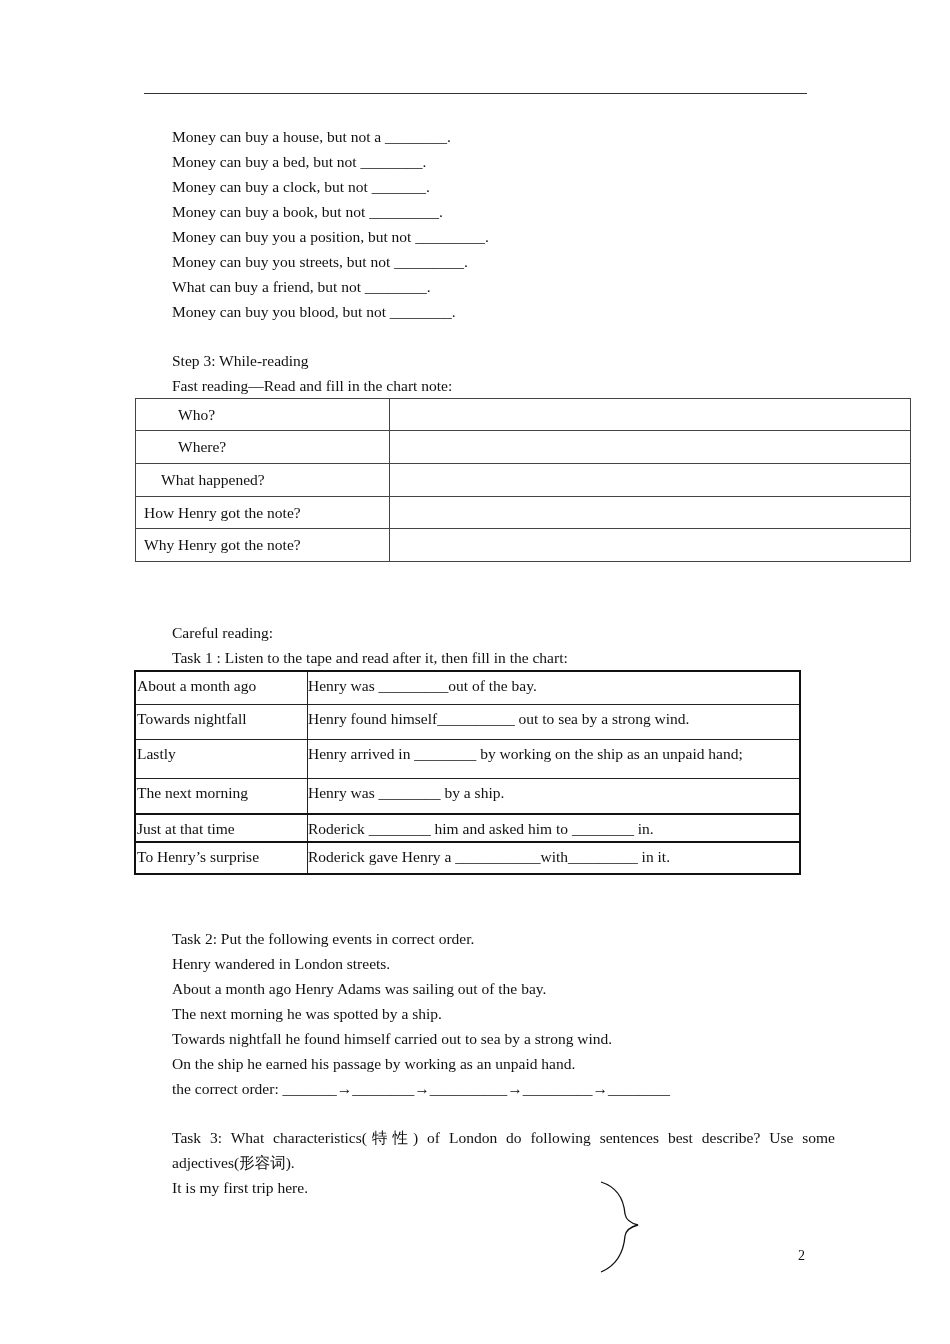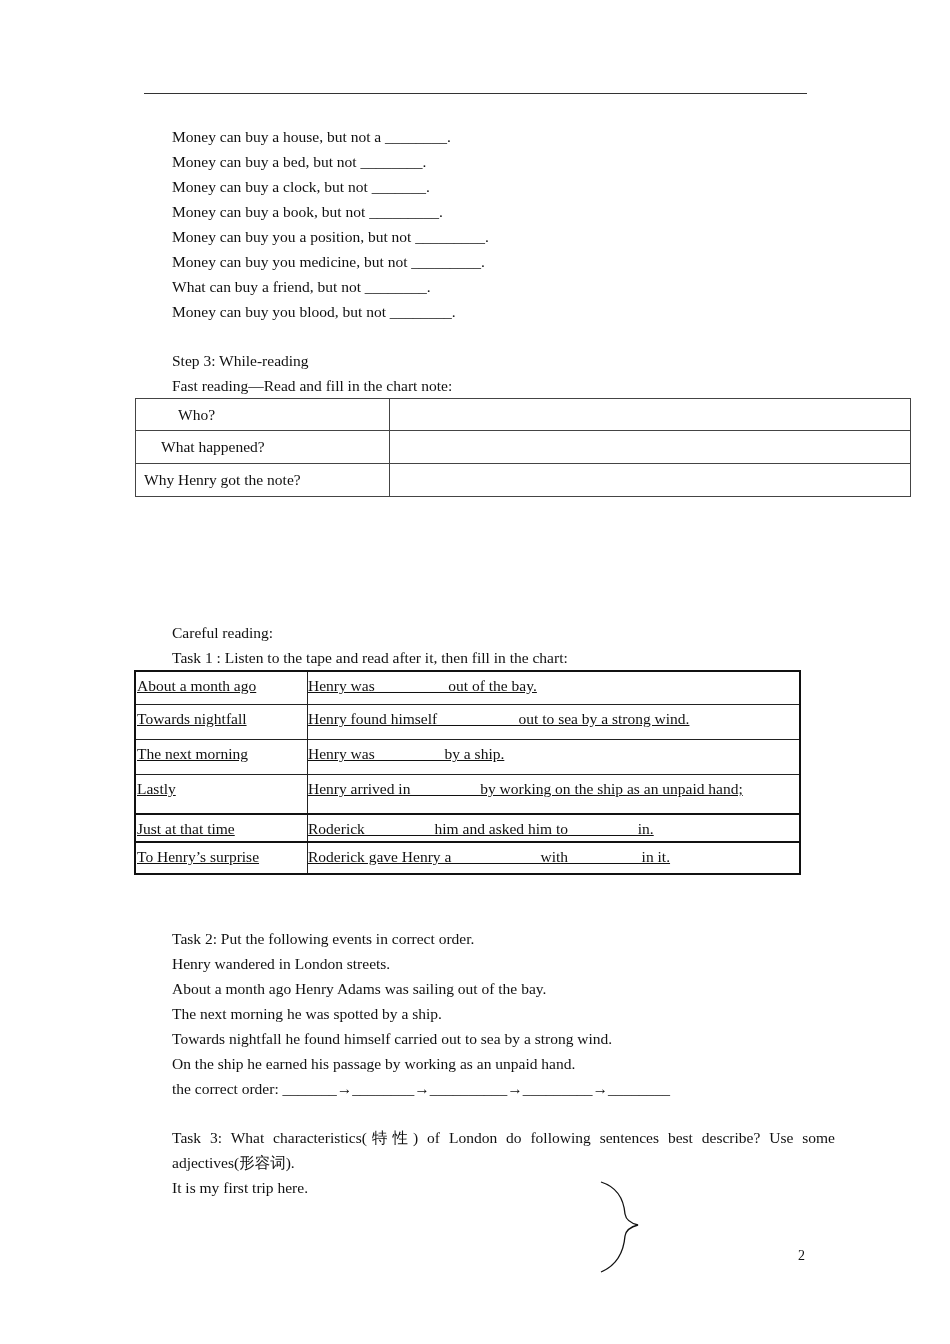--- a/index.html
+++ b/index.html
@@ -5,53 +5,61 @@
   html, body { margin: 0; padding: 0; background: #ffffff; }
   body { width: 950px; height: 1344px; position: relative; overflow: hidden;
          font-family: "Liberation Serif", "DejaVu Serif", serif; color: #111; font-size: 15.5px; }
   .hr { position: absolute; left: 144px; top: 93px; width: 663px; height: 0; border-top: 1.5px solid #333; }
   .line { position: absolute; left: 144px; white-space: nowrap; line-height: 20px; margin-left: 28px; }
   table { position: absolute; border-collapse: collapse; }
   .t1 { left: 135px; top: 398px; width: 776px; }
   .t1 td { border: 1px solid #444; height: 31px; padding: 0; vertical-align: middle; }
   .t1 td.c1 { width: 211px; }
   .t2 { left: 134px; top: 670px; width: 667px; border: 2px solid #111; }
-  .t2 td { border: 1px solid #222; padding: 0 0 0 1px; vertical-align: top; padding-top: 5px; text-decoration: underline; }
+  .t2 td { border: 1px solid #222; padding: 0 0 0 1px; vertical-align: top; padding-top: 5px; }
   .t2 tr.thick td { border-top: 2px solid #111; }
   .t2 td.c1 { width: 170px; }
   .t2 td.c2 { padding-left: 0; }
   .brace { position: absolute; left: 598px; top: 1180px; }
   .pagenum { position: absolute; left: 798px; top: 1248px; font-size: 14px; }
   .justify { text-align: justify; text-align-last: justify; width: 663px; }
 </style>
 </head>
 <body>
 
 <div class="hr"></div>
 
 <div class="line" style="top:127px">Money can buy a house, but not a ________.</div>
 <div class="line" style="top:152px">Money can buy a bed, but not ________.</div>
 <div class="line" style="top:177px">Money can buy a clock, but not _______.</div>
 <div class="line" style="top:202px">Money can buy a book, but not _________.</div>
 <div class="line" style="top:227px">Money can buy you a position, but not _________.</div>
-<div class="line" style="top:252px">Money can buy you medicine, but not _________.</div>
+<div class="line" style="top:252px">Money can buy you streets, but not _________.</div>
 <div class="line" style="top:277px">What can buy a friend, but not ________.</div>
 <div class="line" style="top:302px">Money can buy you blood, but not ________.</div>
 
 <div class="line" style="top:351px">Step 3: While-reading</div>
 <div class="line" style="top:376px">Fast reading—Read and fill in the chart note:</div>
 
 <table class="t1">
   <tbody>
       <tr>
         <td class="c1" style="padding-left:42px">Who?</td>
         <td></td>
       </tr>
   <tr>
+        <td class="c1" style="padding-left:42px;height:32px">Where?</td>
+        <td></td>
+      </tr>
+  <tr>
         <td class="c1" style="padding-left:25px;height:32px">What happened?</td>
+        <td></td>
+      </tr>
+  <tr>
+        <td class="c1" style="padding-left:8px;height:31px">How Henry got the note?</td>
         <td></td>
       </tr>
   <tr>
         <td class="c1" style="padding-left:8px;height:32px">Why Henry got the note?</td>
         <td></td>
       </tr>
 </tbody>
   </table>
 
 <div class="line" style="top:623px">Careful reading:</div>
@@ -61,26 +69,26 @@
   <tbody>
       <tr>
         <td class="c1" style="height:27px">About a month ago</td>
         <td class="c2">Henry was _________out of the bay.</td>
       </tr>
   <tr>
         <td class="c1" style="height:29px">Towards nightfall</td>
         <td class="c2">Henry found himself__________ out to sea by a strong wind.</td>
       </tr>
   <tr>
+        <td class="c1" style="height:33px">Lastly</td>
+        <td class="c2">Henry arrived in ________ by working on the ship as an unpaid hand;</td>
+      </tr>
+  <tr>
         <td class="c1" style="height:29px">The next morning</td>
         <td class="c2">Henry was ________ by a ship.</td>
-      </tr>
-  <tr>
-        <td class="c1" style="height:33px">Lastly</td>
-        <td class="c2">Henry arrived in ________ by working on the ship as an unpaid hand;</td>
       </tr>
   <tr class="thick">
         <td class="c1" style="height:21px">Just at that time</td>
         <td class="c2">Roderick ________ him and asked him to ________ in.</td>
       </tr>
   <tr class="thick">
         <td class="c1" style="height:25px">To Henry’s surprise</td>
         <td class="c2">Roderick gave Henry a ___________with_________ in it.</td>
       </tr>
 </tbody>

